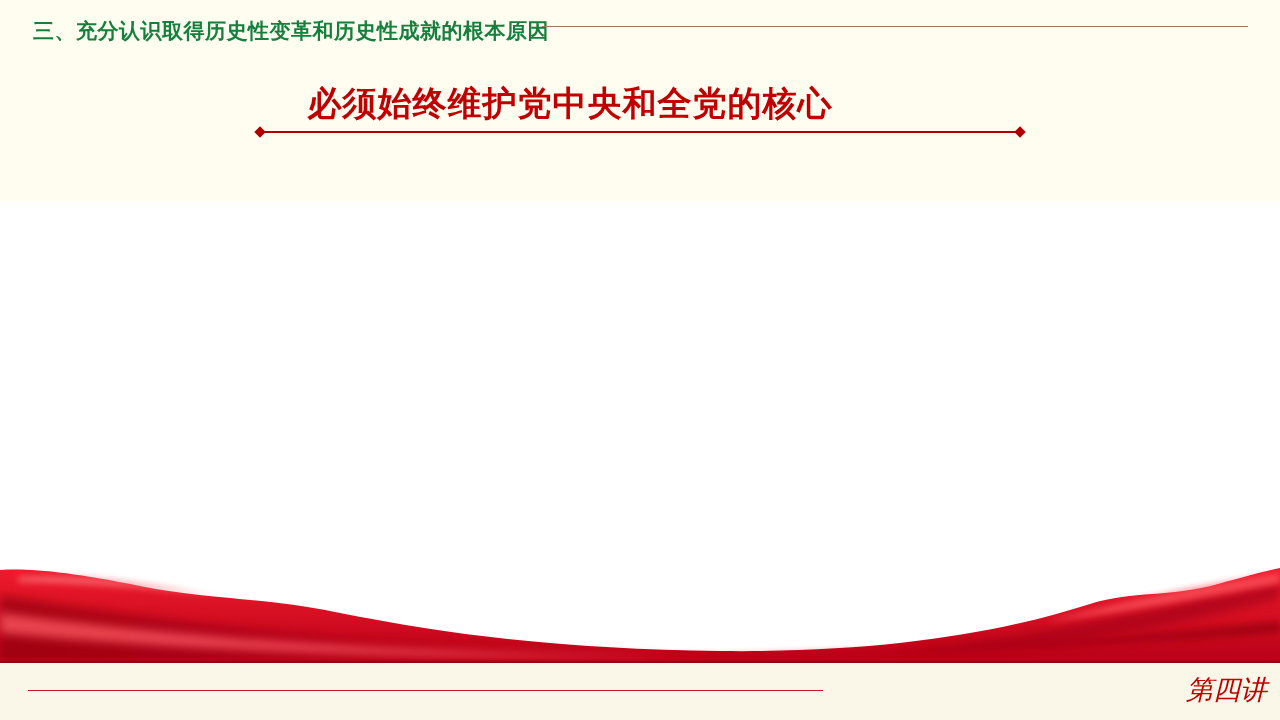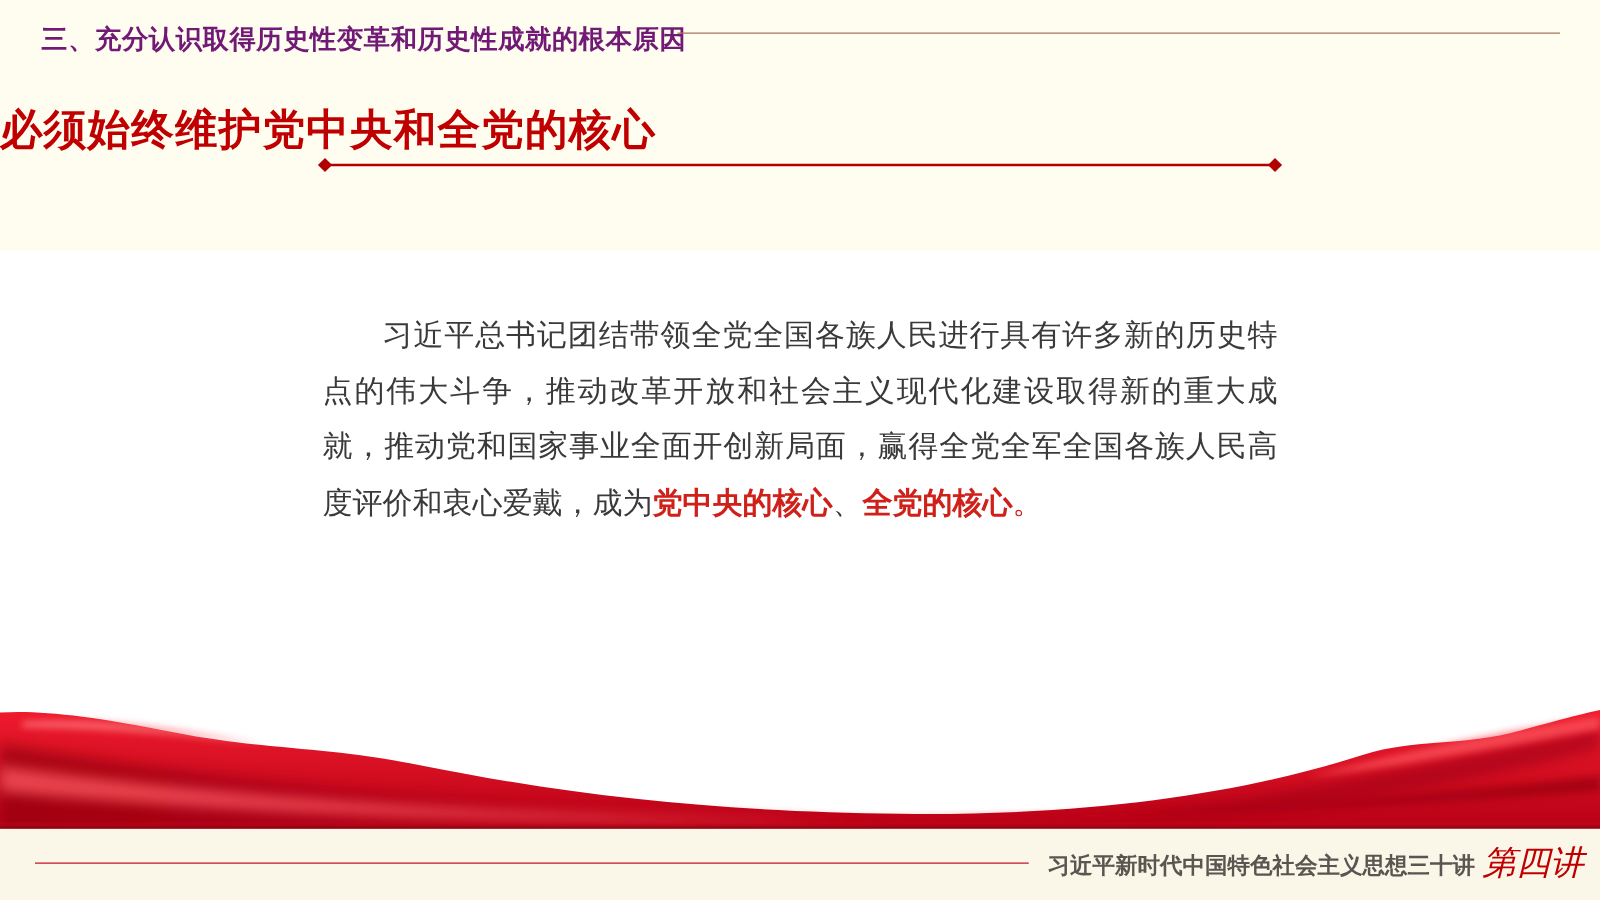--- a/index.html
+++ b/index.html
@@ -7,25 +7,25 @@
        font-family:"Liberation Sans","DejaVu Sans",sans-serif;}
   .slide{position:relative;width:1280px;height:720px;overflow:hidden;}
 
   
   .bg-top{position:absolute;left:0;top:0;width:1280px;height:201px;background:#fffdf0;}
   .bg-mid{position:absolute;left:0;top:201px;width:1280px;height:462px;background:#ffffff;}
   .bg-bottom{position:absolute;left:0;top:663px;width:1280px;height:57px;background:#faf6e8;}
 
   
   .section-title{position:absolute;left:33px;top:17px;font-size:21px;font-weight:bold;
-                 color:#701a75;letter-spacing:0.5px;white-space:nowrap;}
+                 color:#15803d;letter-spacing:0.5px;white-space:nowrap;}
   .header-rule{position:absolute;left:542px;top:26px;width:706px;height:1px;background:#a5745c;}
 
   
-  .main-title{position:absolute;left:0;top:81px;width:1140px;text-align:left;
+  .main-title{position:absolute;left:0;top:81px;width:1140px;text-align:center;
               font-size:34px;font-weight:bold;color:#c00000;letter-spacing:1px;}
   .title-rule{position:absolute;left:256px;top:127px;width:768px;height:9px;
               display:flex;align-items:center;}
   .diamond{width:8px;height:8px;background:#b20000;transform:rotate(45deg);flex:none;}
   .rule-line{flex:1;height:2px;background:#b20000;}
 
   
   .body-block{position:absolute;left:258px;top:247px;width:764px;
               font-size:24px;line-height:44.5px;color:#3a3a3a;
               text-align:justify;}
@@ -58,21 +58,20 @@
   <div class="header-rule"></div>
 
   <h1 class="main-title" style="margin:0;">必须始终维护党中央和全党的核心</h1>
   <div class="title-rule">
     <span class="diamond"></span>
     <span class="rule-line"></span>
     <span class="diamond"></span>
   </div>
 
   <div class="body-block">
-    <p class="para1"><span>习近平总书记团结带领全党全国各族人民进行具有许多新的历史特点的伟大斗争，推动改革开放和社会主义现代化建设取得新的重大成就，推动党和国家事业全面开创新局面，赢得全党全军全国各族人民高度评价和衷心爱戴，成为</span><span class="red-bold">党中央的核心</span><span>、</span><span class="red-bold">全党的核心</span><span class="red">。</span></p>
   </div>
 
   <svg class="ribbon" viewBox="0 0 1280 108" preserveAspectRatio="none" xmlns="http://www.w3.org/2000/svg">
     <defs>
       <linearGradient id="rgMain" x1="0" y1="0" x2="0" y2="1">
         <stop offset="0" stop-color="#ef1b2d"></stop>
         <stop offset="0.5" stop-color="#d60f23"></stop>
         <stop offset="1" stop-color="#b70016"></stop>
       </linearGradient>
       <linearGradient id="rgDark" x1="0" y1="0" x2="1" y2="0">
@@ -109,16 +108,15 @@
     <path d="M1280,66 C1050,90 850,99 640,100 C850,103 1060,97 1280,78 Z" fill="url(#rgDark2)" opacity="0.7" filter="url(#soft1)"></path>
 
     <path d="M1280,28 C1160,52 1060,78 900,98 C1060,94 1185,68 1280,44 Z" fill="#9c0012" opacity="0.6" filter="url(#soft2)"></path>
 
     <path d="M1280,18 C1185,33 1120,47 1045,67 C1140,55 1225,38 1280,28 Z" fill="#ff5a63" opacity="0.7" filter="url(#soft1)"></path>
 
     <rect x="0" y="102" width="1280" height="6" fill="url(#rgEdge)"></rect>
   </svg>
 
   <div class="footer-rule"></div>
-  <div class="footer-series">习近平新时代中国特色社会主义思想三十讲</div>
   <div class="footer-badge">第四讲</div>
 
 </div>
 
 </body></html>

